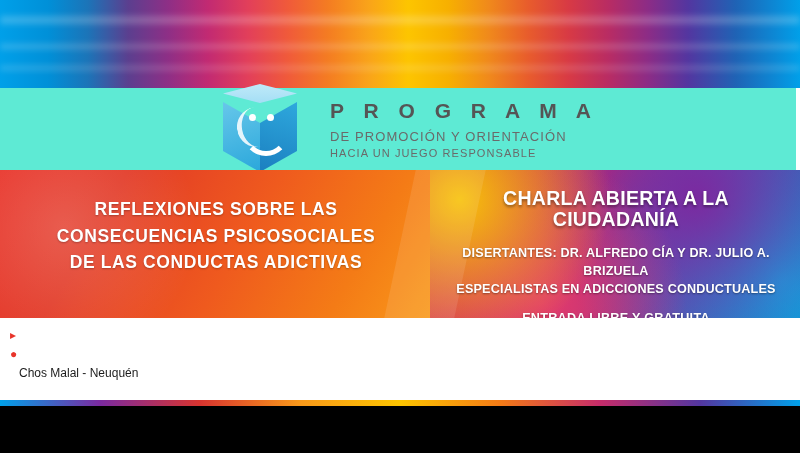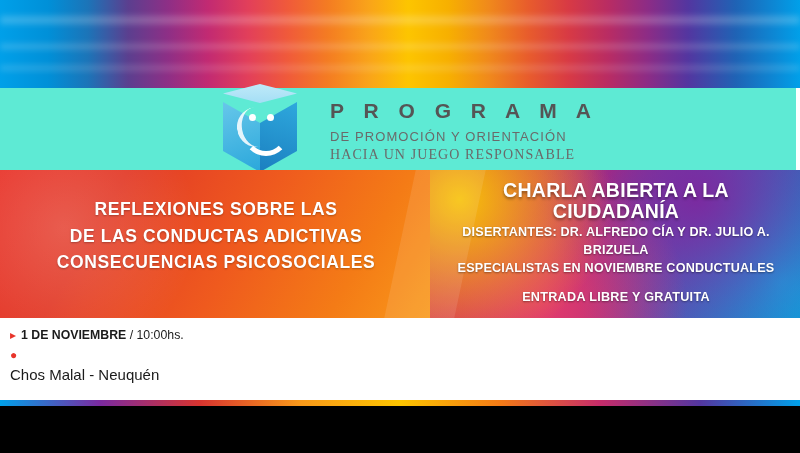--- a/index.html
+++ b/index.html
@@ -35,21 +35,21 @@
   .smiley .eye{position:absolute;width:7px;height:7px;border-radius:50%;background:#fff;top:8px;}
   .smiley .eye.l{left:16px;} .smiley .eye.r{left:34px;}
   .smiley .mouth{position:absolute;left:10px;top:14px;width:36px;height:26px;border:5px solid #fff;
     border-top-color:transparent;border-left-color:transparent;border-right-color:transparent;border-radius:0 0 36px 36px;}
   .smiley .swoosh{position:absolute;left:4px;top:2px;width:24px;height:40px;border-left:5px solid rgba(255,255,255,.85);
     border-radius:40px 0 0 40px;transform:rotate(-10deg);}
 
   .brand-text{position:absolute;left:330px;top:12px;color:#4b4b4b;}
   .brand-text .l1{font-size:21px;letter-spacing:7px;font-weight:700;color:#555;line-height:1;}
   .brand-text .l2{font-size:13px;letter-spacing:1.1px;color:#6a6a6a;margin-top:7px;line-height:1.35;}
-  .brand-text .l3{font-size:14px;letter-spacing:1.1px;color:#6a6a6a;line-height:1.35;font-family:Liberation Serif, serif;}
+  .brand-text .l3{font-size:11px;letter-spacing:1.1px;color:#6a6a6a;line-height:1.35;}
 
   
   .hero{position:absolute;left:0;top:170px;width:800px;height:148px;overflow:hidden;padding-left:34px;}
   .hero-left{position:absolute;left:0;top:0;width:430px;height:148px;
     background:linear-gradient(120deg,#e8342a 0%,#e23a27 25%,#ef5a1e 55%,#f47b16 80%,#f9991a 100%);}
   .hero-left:after{content:"";position:absolute;left:-40px;top:-30px;width:260px;height:220px;
     background:radial-gradient(circle at 40% 40%,rgba(255,255,255,.18),rgba(255,255,255,0) 65%);}
   .hero-right{position:absolute;left:430px;top:0;width:370px;height:148px;
     background:
       radial-gradient(circle at 8% 20%,#f7c20a 0%,rgba(247,194,10,0) 42%),
@@ -57,38 +57,38 @@
       radial-gradient(circle at 72% 18%,#7b2aa0 0%,rgba(123,42,160,0) 55%),
       radial-gradient(circle at 95% 75%,#14a3e0 0%,rgba(20,163,224,0) 55%),
       linear-gradient(110deg,#d8342f 0%,#c62c6a 35%,#7a2b9c 65%,#1c5fb0 100%);}
   .hero-right .diag{position:absolute;left:-30px;top:0;width:70px;height:148px;background:rgba(255,255,255,.10);
     transform:skewX(-12deg);}
 
   .title-box{position:absolute;left:36px;top:26px;width:360px;text-align:center;}
   .title-box .tline{color:#fff;font-weight:700;font-size:17.5px;letter-spacing:.6px;line-height:1.52;
     text-shadow:0 1px 2px rgba(0,0,0,.28);}
 
-  .right-box{position:absolute;left:438px;top:10px;width:356px;text-align:center;}
+  .right-box{position:absolute;left:438px;top:18px;width:356px;text-align:center;}
   .right-box .headline{color:#fff;font-weight:700;font-size:19.5px;letter-spacing:.3px;
     text-shadow:0 2px 3px rgba(0,0,0,.4);line-height:1.1;}
-  .right-box .speakers{color:#fff;font-weight:700;font-size:12.6px;letter-spacing:.2px;margin-top:0;
+  .right-box .speakers{color:#fff;font-weight:700;font-size:12.6px;letter-spacing:.2px;margin-top:13px;
     text-shadow:0 1px 2px rgba(0,0,0,.4);line-height:1.45;}
   .right-box .specialty{color:#fff;font-weight:700;font-size:12.6px;letter-spacing:.2px;
     text-shadow:0 1px 2px rgba(0,0,0,.4);line-height:1.45;}
   .right-box .free{color:#fff;font-weight:700;font-size:12.6px;letter-spacing:.3px;margin-top:12px;
     text-shadow:0 1px 2px rgba(0,0,0,.4);}
 
   
   .footer{position:absolute;left:0;top:318px;width:800px;height:82px;background:#fff;}
   .f-left{position:absolute;left:10px;top:10px;width:300px;color:#1b1b1b;}
   .f-row{display:flex;align-items:flex-start;gap:5px;margin-bottom:5px;}
   .f-row .pin{color:#e8342a;font-size:12px;line-height:14px;}
   .f-row .txt{font-size:12.3px;line-height:15px;}
   .f-row .txt b{font-weight:700;}
-  .f-sub{font-size:15px;line-height:15px;margin-left:0;}
+  .f-sub{font-size:12px;line-height:15px;margin-left:9px;}
 
   
   .bottom-band{position:absolute;left:0;top:400px;width:800px;height:6px;
     background:linear-gradient(90deg,#00a0e9,#7b2aa0,#d8342f,#f9991a,#fdc500,#f47b16,#c62c6a,#5336a0,#00a0e9);}
   .black-bottom{position:absolute;left:0;top:406px;width:800px;height:47px;background:#000;}
 </style>
 </head>
 <body>
 
 <div class="poster">
@@ -119,37 +119,36 @@
   </div>
 
   <div class="hero">
     <div class="hero-left"></div>
     <div class="hero-right">
       <div class="diag"></div>
     </div>
 
     <div class="title-box">
       <div class="tline">REFLEXIONES SOBRE LAS</div>
+      <div class="tline">CONSECUENCIAS PSICOSOCIALES</div>
       <div class="tline">DE LAS CONDUCTAS ADICTIVAS</div>
-      <div class="tline">CONSECUENCIAS PSICOSOCIALES</div>
     </div>
 
     <div class="right-box">
       <div class="headline">CHARLA ABIERTA A LA CIUDADANÍA</div>
       <div class="speakers">DISERTANTES: DR. ALFREDO CÍA Y DR. JULIO A. BRIZUELA</div>
-      <div class="specialty">ESPECIALISTAS EN NOVIEMBRE CONDUCTUALES</div>
+      <div class="specialty">ESPECIALISTAS EN ADICCIONES CONDUCTUALES</div>
       <div class="free">ENTRADA LIBRE Y GRATUITA</div>
     </div>
   </div>
 
   <div class="footer">
     <div class="f-left">
       <div class="f-row">
         <span class="pin">▸</span>
-        <span class="txt"><b>1 DE NOVIEMBRE</b> <span>/ 10:00hs.</span></span>
       </div>
       <div class="f-row">
         <span class="pin">●</span>
       </div>
       <div class="f-sub">Chos Malal - Neuquén</div>
     </div>
 
   </div>
 
   <div class="bottom-band"></div>

